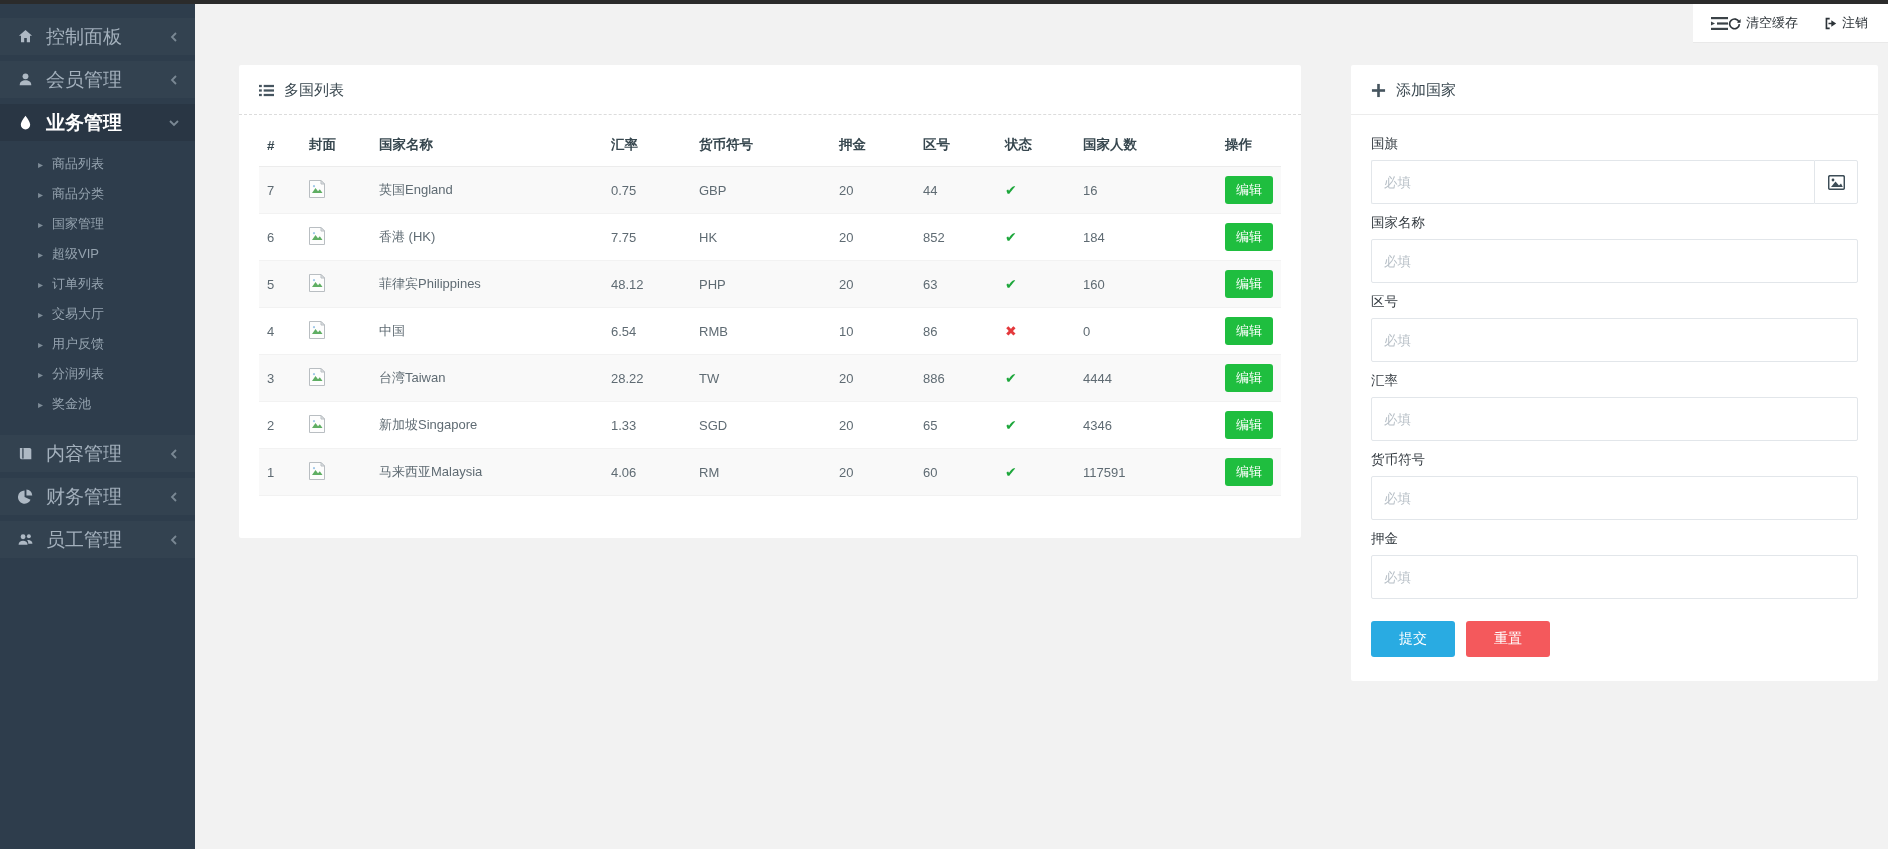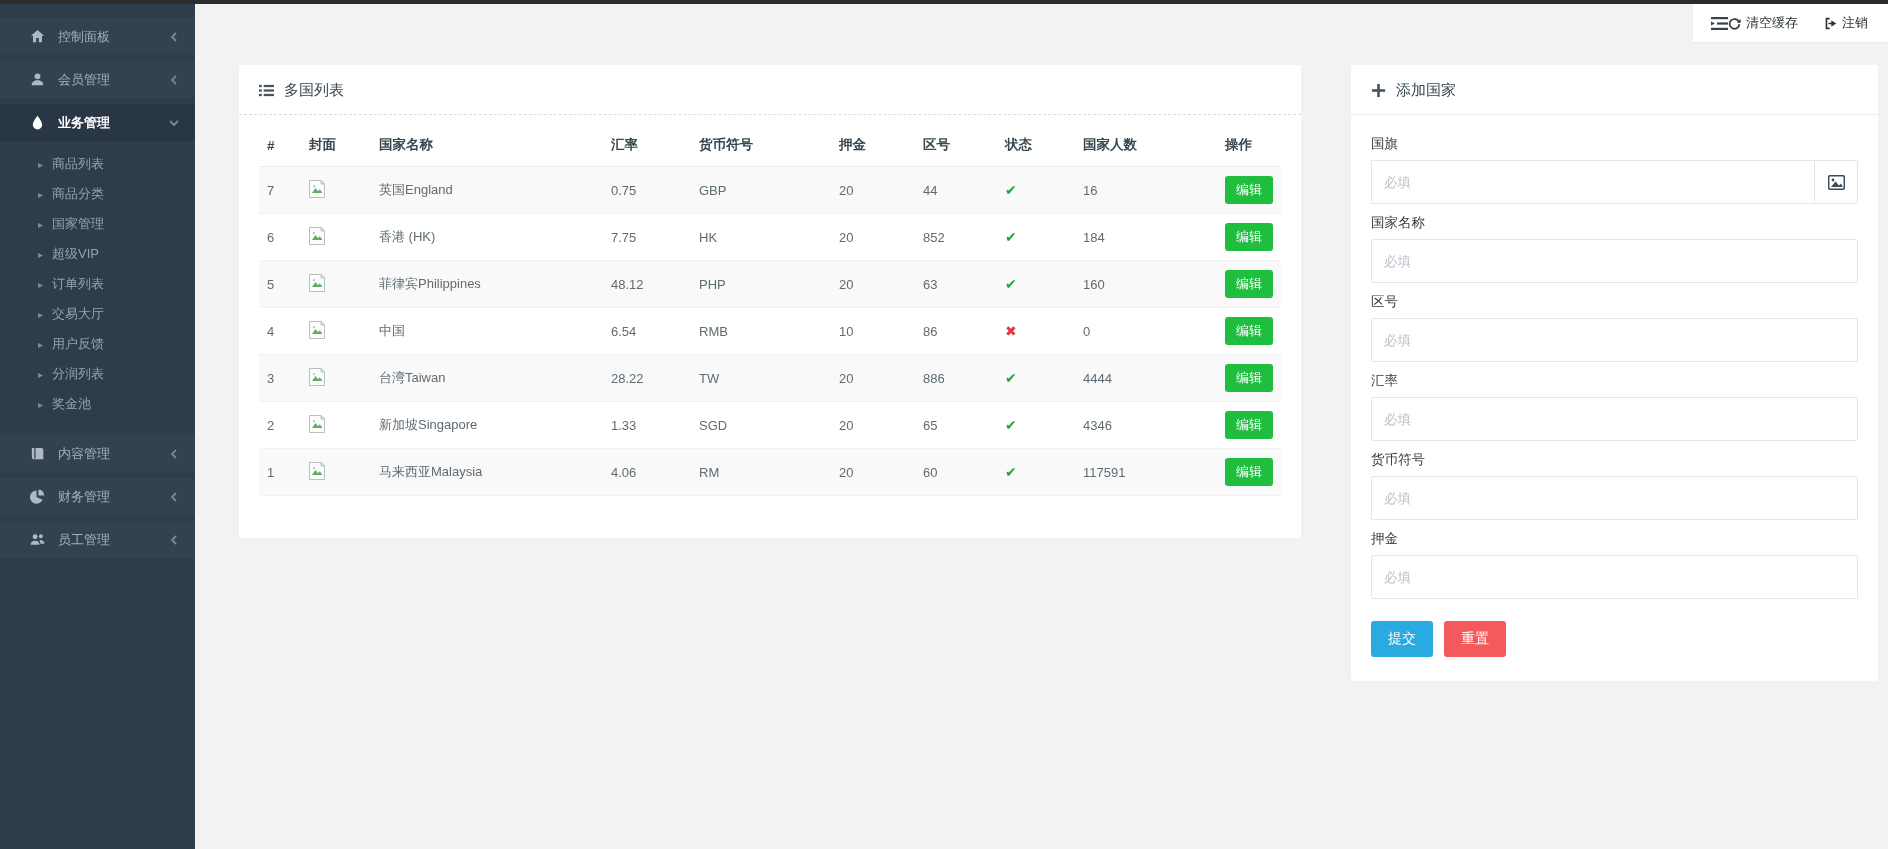--- a/index.html
+++ b/index.html
@@ -17,22 +17,22 @@
   .logo-circle { width:46px; height:46px; border-radius:50%; flex:none;
     background:radial-gradient(circle at 35% 30%, #4a4136 0%, #241c13 60%, #120d08 100%);
     display:flex; align-items:center; justify-content:center;
     color:#b08954; font-weight:bold; font-size:19px; font-style:italic; letter-spacing:-1px;
     text-shadow:0 1px 2px #000; }
   .sidebar-title { font-size:14px; font-weight:bold; color:#fff; margin-bottom:4px; }
   .sidebar-subtitle { font-size:12px; color:#8795a1; }
   .sidebar-subtitle .caret { font-size:9px; color:#8795a1; }
 
   .sidebar-nav { padding-top:14px; }
-  .nav-item { height:37px; display:flex; align-items:center; padding:0 16px 0 30px;
-    font-size:13px; color:#a3b0bc; cursor:pointer; margin-bottom:6px;
+  .nav-item { height:37px; display:flex; align-items:center; padding:0 16px 0 18px;
+    font-size:19px; color:#a3b0bc; cursor:pointer; margin-bottom:6px;
     background:rgba(255,255,255,0.028); }
   .nav-item .nav-icon { width:16px; height:16px; margin-right:12px; flex:none; display:inline-flex; color:#aeb9c4; }
   .nav-item .nav-icon svg { width:15px; height:15px; }
   .nav-item .nav-label { flex:1; }
   .nav-item .nav-chevron { color:#7a8894; display:inline-flex; }
   .nav-item .nav-chevron svg { width:10px; height:10px; }
   .nav-item.active { color:#ffffff; font-weight:bold; background:rgba(0,0,0,0.10); margin-bottom:2px; }
   .nav-item.active .nav-icon { color:#fff; }
 
   .subnav { padding:6px 0 12px 0; margin-bottom:4px; }
@@ -90,21 +90,21 @@
   .text-input { width:100%; height:44px; border:1px solid #e2e6ea; border-radius:2px;
     padding:0 12px; font-size:13.5px; color:#444; background:#fff; outline:none;
     font-family:"Liberation Sans","DejaVu Sans",sans-serif; }
   .text-input::placeholder { color:#b9c1c8; }
   .input-group { display:flex; align-items:stretch; }
   .input-group .text-input { flex:1; border-right:none; border-radius:2px 0 0 2px; }
   .upload-addon { width:44px; border:1px solid #e2e6ea; background:#fff; border-radius:0 2px 2px 0;
     display:flex; align-items:center; justify-content:center; cursor:pointer; color:#3d4d57; }
   .upload-addon svg { width:17px; height:15px; }
   .btn-row { display:flex; gap:11px; margin-top:22px; }
-  .btn { border:none; border-radius:3px; color:#fff; font-size:14px; padding:9px 17px; cursor:pointer;
+  .btn { border:none; border-radius:3px; color:#fff; font-size:14px; padding:9px 28px; cursor:pointer;
     font-family:"Liberation Sans","DejaVu Sans",sans-serif; }
   .btn-submit { background:#29abe2; }
   .btn-reset  { background:#f4595c; }
 </style>
 </head>
 <body>
 
 <div class="top-strip"></div>
 
 <div class="layout">

